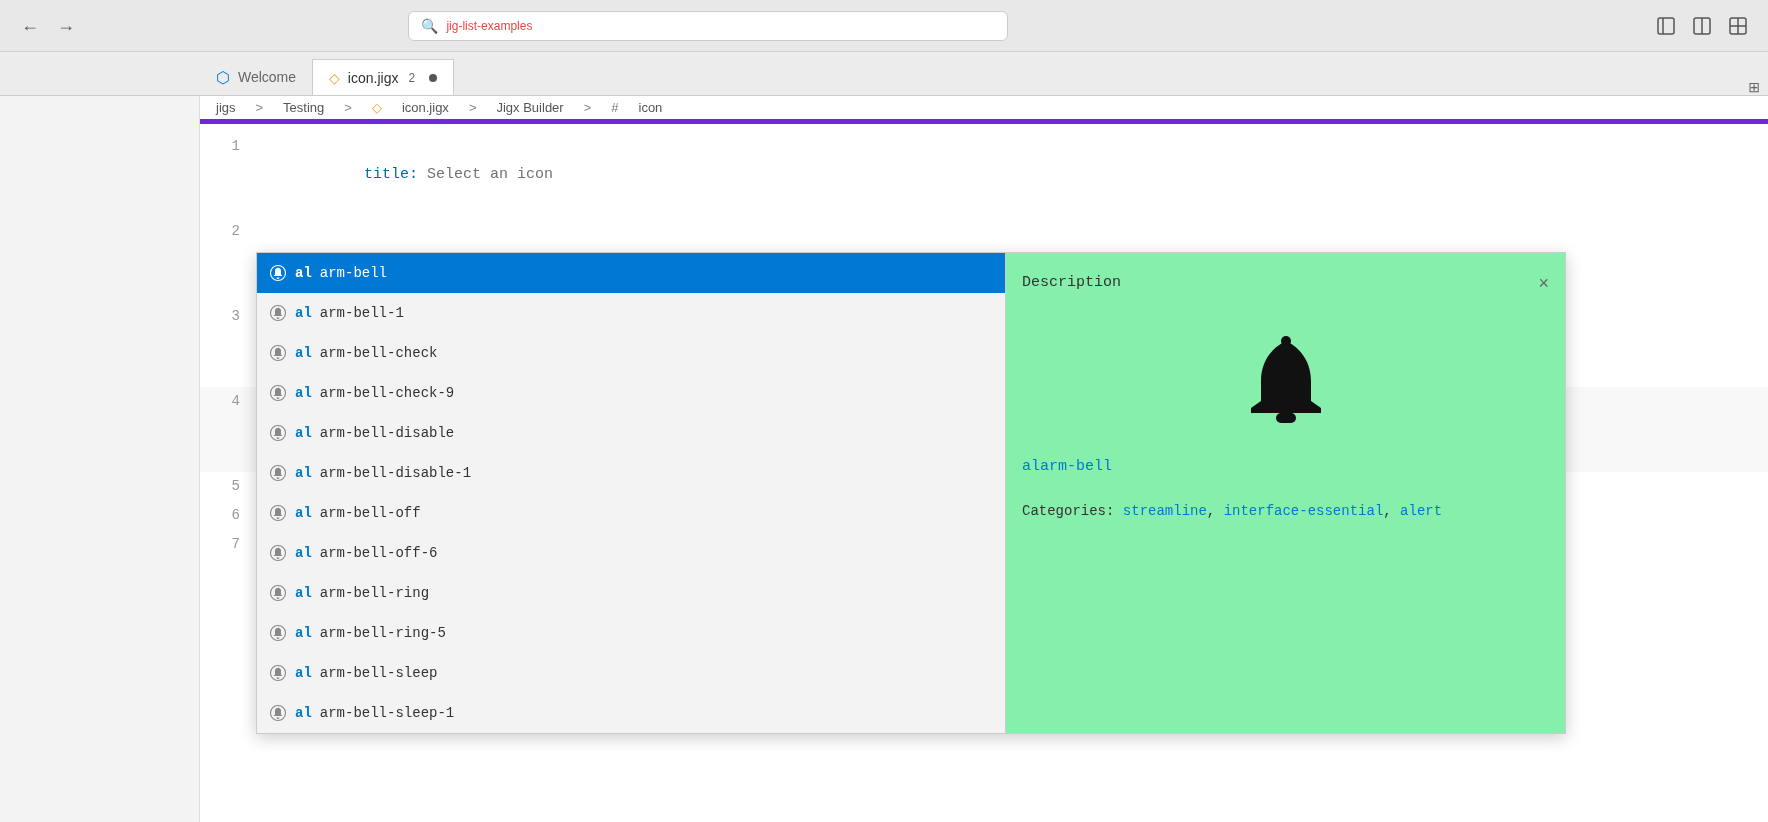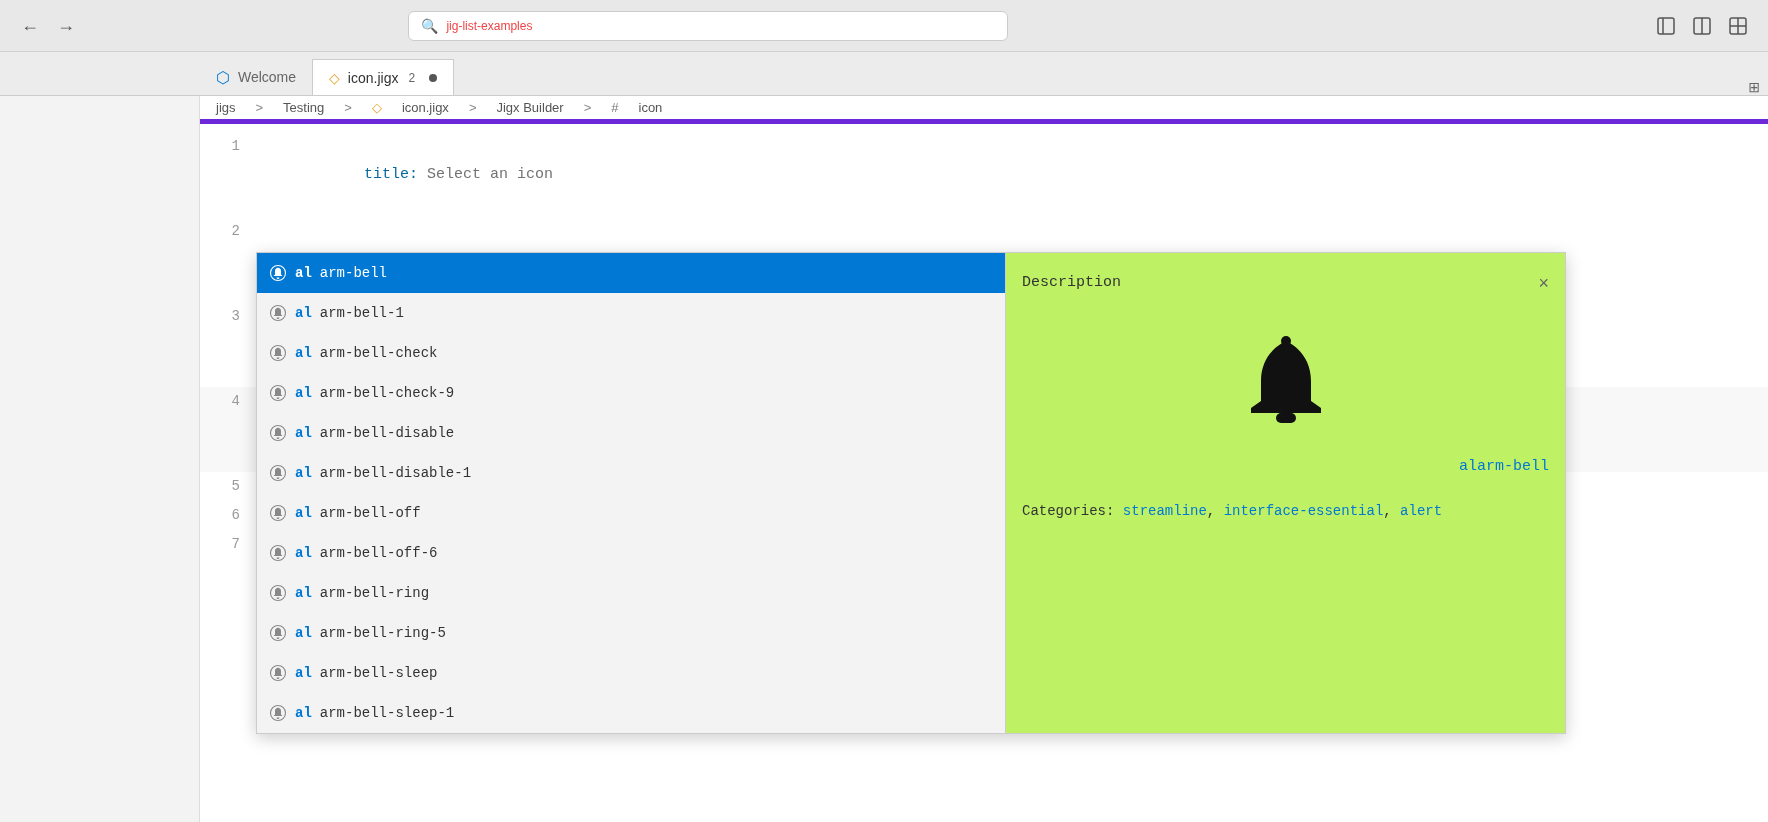--- a/index.html
+++ b/index.html
@@ -259,21 +259,21 @@
       flex-shrink: 0;
     }
     .ac-match {
       color: #0078d4;
       font-weight: bold;
     }
 
     
     .desc-panel {
       width: 560px;
-      background: #bef264;
+      background: #86efac;
       border: 1px solid #ccc;
       border-left: none;
       display: flex;
       flex-direction: column;
       padding: 16px;
     }
     .desc-header {
       display: flex;
       justify-content: space-between;
       align-items: center;
@@ -292,21 +292,21 @@
       color: #666;
       line-height: 1;
     }
     .desc-icon-area {
       display: flex;
       justify-content: center;
       align-items: center;
       padding: 20px 0;
     }
     .desc-icon-name {
-      text-align: right;
+      text-align: left;
       color: #0078d4;
       font-size: 15px;
       margin-bottom: 16px;
       cursor: pointer;
     }
     .desc-categories {
       font-size: 14px;
       color: #333;
       font-family: Liberation Mono, monospace;
     }

